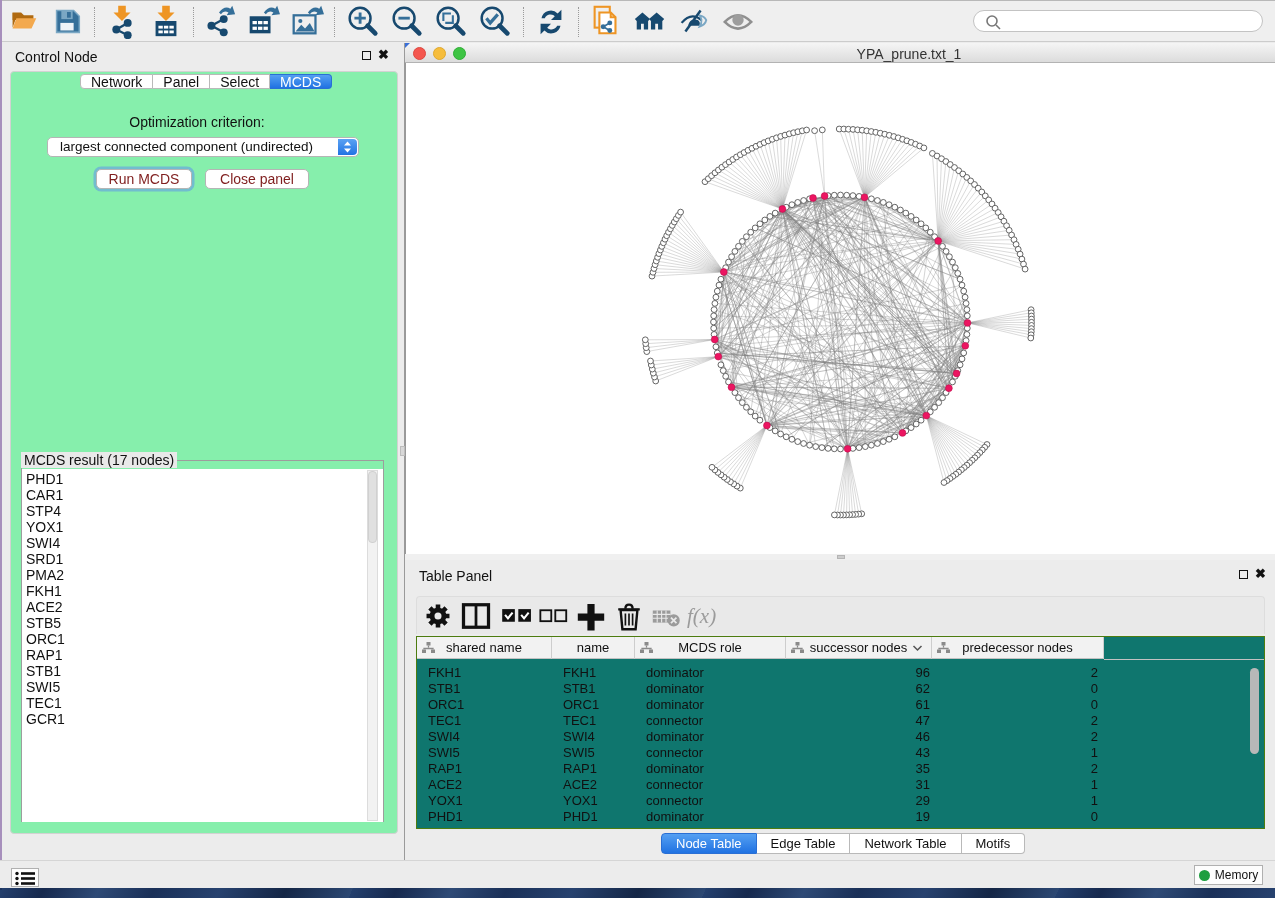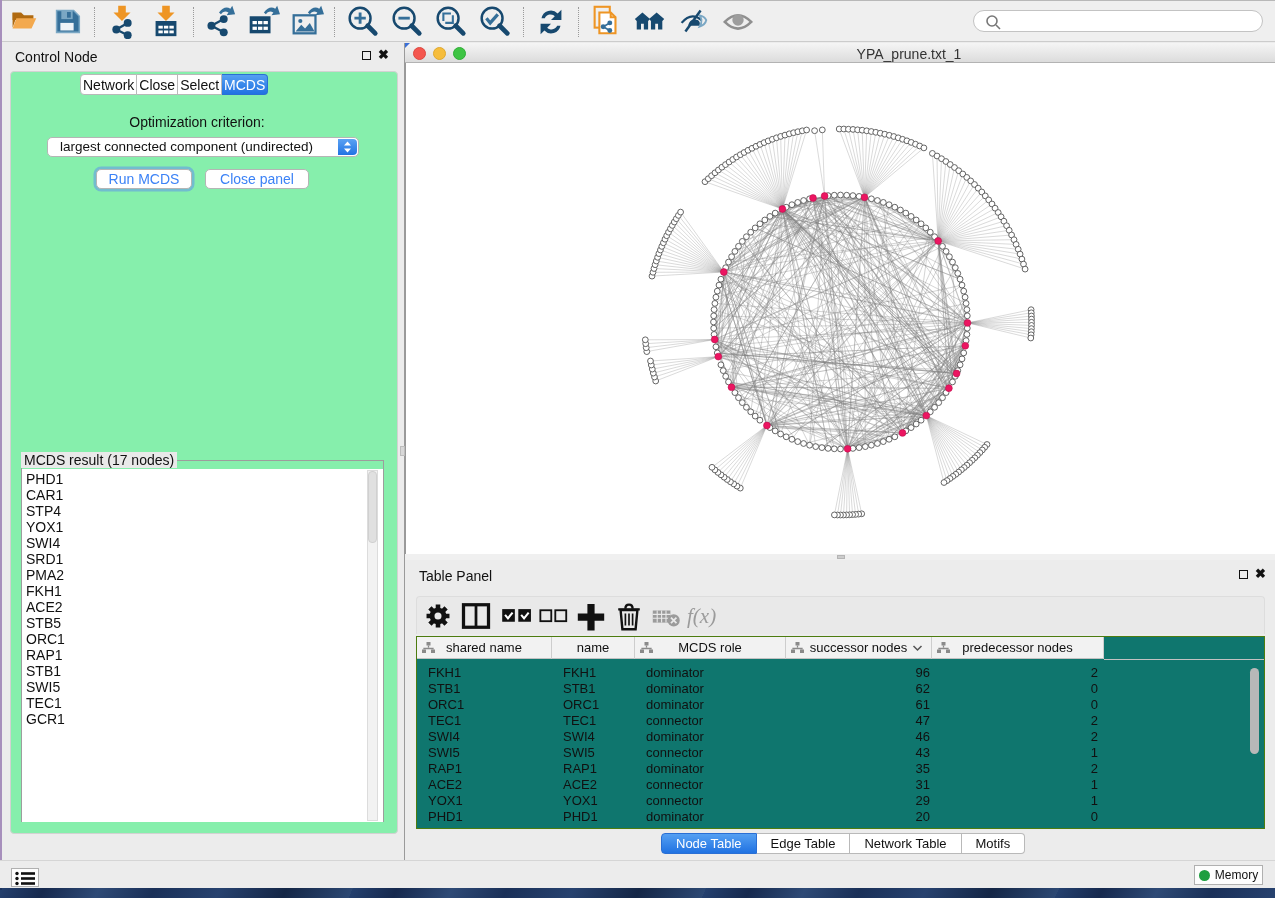--- a/index.html
+++ b/index.html
@@ -11,28 +11,28 @@
 #searchbox { position:absolute; left:973px; top:9px; width:290px; height:22px; background:#ffffff; border:1px solid #c3c3c3; border-radius:12px; }
 
 #lstrip { left:0; top:0; width:2px; height:860px; background:#a78fbc; }
 #wall { left:0; top:888px; width:1275px; height:10px; background:repeating-linear-gradient(115deg,#24406e 0px,#16294e 40px,#2e4a76 90px,#1a3058 140px,#27426f 200px,#142646 260px,#2c4873 320px); }
 #lstripb { left:0; top:860px; width:2px; height:30px; background:#1c3560; }
 
 #cpanel { left:2px; top:43px; width:402px; height:817px; background:#ececec; }
 #cptitle { left:13px; top:49px; font-size:14px; color:#111; }
 #cpbox { position:absolute; left:8px; top:28px; width:388px; height:763px; background:#86efac; border:1px solid #d2d2d2; border-radius:4px; }
 .tabrow { position:absolute; display:flex; }
-.tab { height:21px; background:#ffffff; border:1px solid #b9b9b9; border-left:none; font-size:14px; color:#111; display:flex; align-items:center; justify-content:center; padding:0 2px; }
+.tab { height:15px; background:#ffffff; border:1px solid #b9b9b9; border-left:none; font-size:14px; color:#111; display:flex; align-items:center; justify-content:center; padding:0 10px; }
 .tab.first { border-left:1px solid #b9b9b9; border-radius:4px 0 0 4px; }
 .tab.last { border-radius:0 4px 4px 0; }
 .tab.sel { background:linear-gradient(#55a0f2,#2072e2); border-color:#2a6fd4; color:#ffffff; }
 #optlabel { left:0; top:71px; width:390px; text-align:center; font-size:14px; color:#111; }
 #combo { left:45px; top:94px; width:312px; height:20px; background:#ffffff; border:1px solid #b5b5b5; border-radius:5px; font-size:13.5px; color:#111; line-height:18px; padding-left:12px; }
 #combostep { position:absolute; right:1px; top:1px; width:19px; height:16px; background:linear-gradient(#5ba2f3,#2173e3); border-radius:0 4px 4px 0; }
-.btn { position:absolute; height:20px; background:#ffffff; border:1px solid #b5b5b5; border-radius:5px; font-size:14px; color:#3b82f6; display:flex; align-items:center; justify-content:center; }
+.btn { position:absolute; height:20px; background:#ffffff; border:1px solid #b5b5b5; border-radius:5px; font-size:14px; color:#7f1d1d; display:flex; align-items:center; justify-content:center; }
 #runbtn { left:94px; top:126px; width:96px; box-shadow:0 0 0 2.5px rgba(100,155,230,0.6); }
 #closebtn { left:203px; top:126px; width:104px; }
 
 #grp { left:10px; top:388px; width:363px; height:362px; border:1px solid #9d9d9d; }
 #grplabel { position:absolute; left:-1px; top:-9px; background:#e9e9e9; padding:0 3px; font-size:14px; color:#111; }
 #listbox { position:absolute; left:0px; top:8px; width:361px; height:353px; background:#ffffff; padding-top:2px; }
 #listbox .li { font-size:14px; color:#111; height:16px; line-height:16px; padding-left:4px; }
 #lsb { position:absolute; right:5px; top:1px; width:11px; height:351px; background:#f2f2f2; border:1px solid #dcdcdc; }
 #lsbthumb { position:absolute; left:0px; top:0px; width:9px; height:72px; background:#e0e0e0; border:1px solid #d0d0d0; border-radius:4px; }
 
@@ -217,21 +217,21 @@
 <div class="li">TEC1</div>
 <div class="li">GCR1</div>
           <div id="lsb">
             <div id="lsbthumb"></div>
           </div>
         </div>
       </div>
 </div>
 <div class="tabrow" style="left:78px;top:31px;">
 <div class="tab first">Network</div>
-      <div class="tab">Close</div>
+      <div class="tab">Panel</div>
       <div class="tab">Select</div>
       <div class="tab sel last">MCDS</div>
 </div>
 <div class="abs" id="optlabel" style="position:absolute">Optimization criterion:</div>
 <div class="abs" id="combo" style="position:absolute">largest connected component (undirected)<div id="combostep">
         <svg width="19" height="16" viewBox="0 0 19 16" style="position:absolute;left:0;top:0">
           <path d="M9.5 2.5 L13 6.5 H6 z" fill="#fff"></path>
           <path d="M9.5 13.5 L13 9.5 H6 z" fill="#fff"></path>
         </svg>
       </div></div>
@@ -1186,21 +1186,21 @@
         <span class="c1">YOX1</span>
         <span class="c2">YOX1</span>
         <span class="c3">connector</span>
         <span class="c4">29</span>
         <span class="c5">1</span>
       </div>
 <div class="trow" style="top:172px">
         <span class="c1">PHD1</span>
         <span class="c2">PHD1</span>
         <span class="c3">dominator</span>
-        <span class="c4">20</span>
+        <span class="c4">19</span>
         <span class="c5">0</span>
       </div>
 <div id="tsb">
         <div id="tsbthumb"></div>
       </div>
 </div>
 <div class="btabs">
       <div class="btab first" style="border-left:1px solid #2a6fd4;border-radius:4px 0 0 4px;background:linear-gradient(#55a0f2,#2072e2);border-color:#2a6fd4;color:#fff">Node Table</div>
       <div class="btab">Edge Table</div>
       <div class="btab">Network Table</div>

